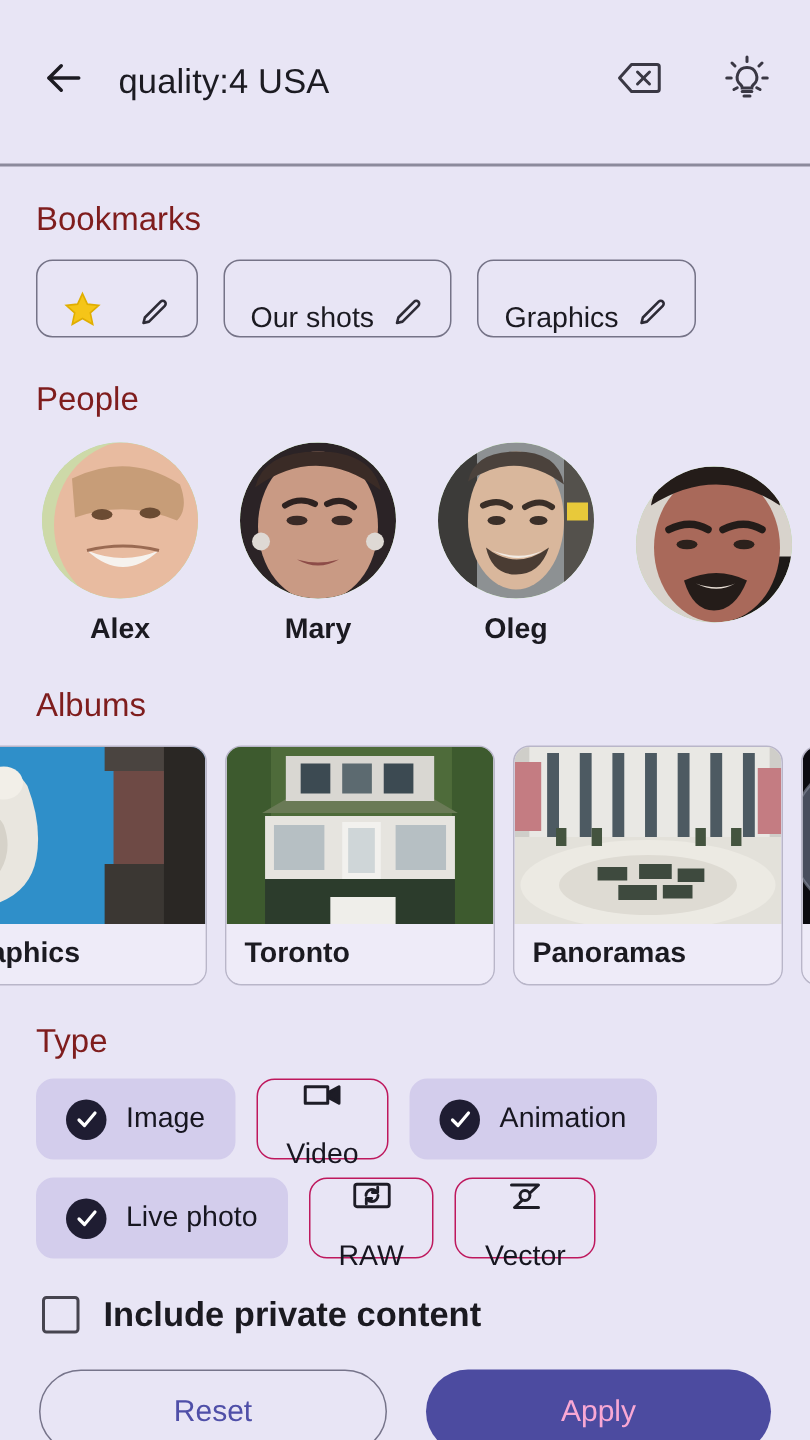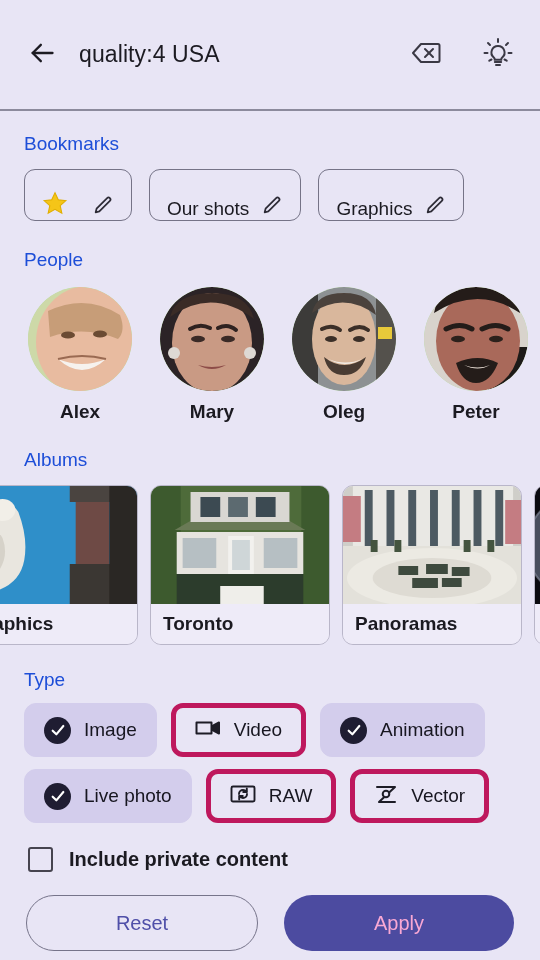--- a/index.html
+++ b/index.html
@@ -38,22 +38,22 @@
   .hdr-icon {
     width: 44px; height: 44px;
     display: flex; align-items: center; justify-content: center;
     flex: 0 0 auto;
     cursor: pointer;
   }
   .hdr-icon.bulb { margin-left: 28px; margin-right: 2px; }
 
   
   .sec-title {
-    font-size: 19px;
-    color: #1d4ed8;
+    font-size: 22px;
+    color: #7f1d1d;
     padding: 0 0 0 24px;
     font-weight: 400;
   }
 
   
   .bookmarks-wrap { padding-top: 22px; }
   .chips-row {
     display: flex;
     gap: 17px;
     padding: 14px 0 0 24px;
@@ -142,21 +142,21 @@
     border-radius: 12px;
     display: flex;
     align-items: center;
     gap: 13px;
     padding: 0 19px;
     font-size: 19px;
     cursor: pointer;
     color: #171620;
   }
   .type-chip.sel { background: #d3cdec; border: 1px solid #d3cdec; }
-  .type-chip.unsel { background: transparent; border: 5px solid #be185d; }
+  .type-chip.unsel { background: transparent; border: 1px solid #be185d; flex-direction: column; }
   .check-circle {
     width: 27px; height: 27px;
     border-radius: 50%;
     background: #1f1d32;
     display: flex; align-items: center; justify-content: center;
     flex: 0 0 auto;
   }
 
   
   .private-row {
@@ -166,21 +166,21 @@
     padding: 12px 0 0 28px;
     cursor: pointer;
   }
   .cbox {
     width: 25px; height: 25px;
     border: 2px solid #46444f;
     border-radius: 3px;
     background: transparent;
     flex: 0 0 auto;
   }
-  .private-lbl { font-size: 20px; color: #1b1a21; font-weight: 700; }
+  .private-lbl { font-size: 23px; color: #1b1a21; font-weight: 700; }
 
   .actions {
     display: flex;
     gap: 26px;
     padding: 23px 26px 0 26px;
   }
   .btn {
     flex: 1 1 0;
     height: 56px;
     border-radius: 28px;
@@ -363,21 +363,20 @@
             <path d="M10 26 q44 -28 86 0 q-4 -26 -44 -26 q-38 0 -42 26 Z" fill="#241c19"></path>
             <path d="M22 42 q14 -7 26 0" stroke="#241c19" stroke-width="5" fill="none" stroke-linecap="round"></path>
             <path d="M58 42 q14 -7 26 0" stroke="#241c19" stroke-width="5" fill="none" stroke-linecap="round"></path>
             <ellipse cx="34" cy="52" rx="7" ry="3.2" fill="#2c211c"></ellipse>
             <ellipse cx="72" cy="52" rx="7" ry="3.2" fill="#2c211c"></ellipse>
             <path d="M32 76 q22 -10 42 0 q-8 20 -22 20 q-14 0 -20 -20 Z" fill="#241c19"></path>
             <path d="M40 78 q14 7 26 0 q-12 5 -26 0 Z" fill="#e8ded5"></path>
           </g>
         </svg>
       </div>
-      <div class="person-name">Peter</div>
     </div>
 
   </div>
 </div>
 
 <div class="albums-wrap">
   <div class="sec-title">Albums</div>
   <div class="albums-row">
 
     <div class="album">

